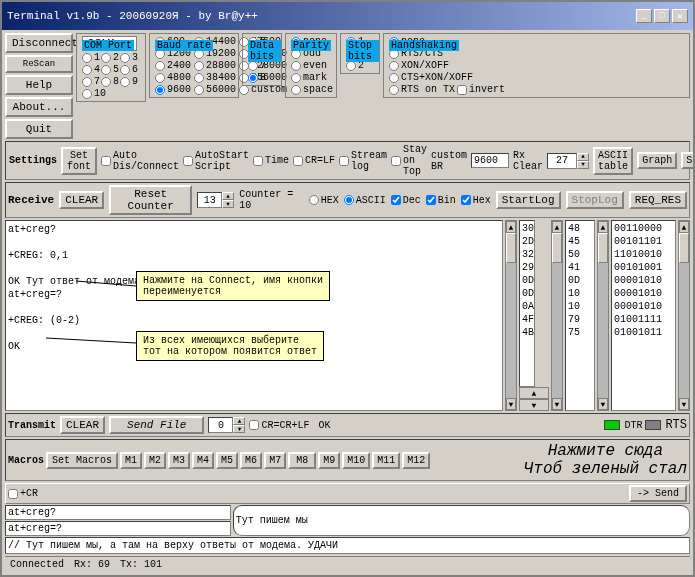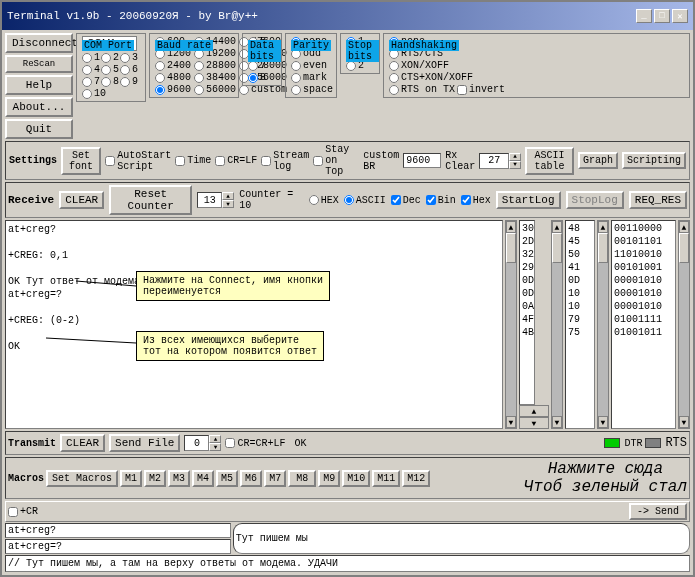--- a/index.html
+++ b/index.html
@@ -158,20 +158,24 @@
           <label class="radio-row"><input type="radio" name="hs" style=""> RTS on TX <input type="checkbox" style=""> <span>invert</span></label>
         </div>
       </div>
     </div>
 
     <div style="display:flex; align-items:center; gap:4px; padding:2px 3px; border:1px solid #808080; border-top-color:#404040; border-left-color:#404040; background:#d4d0c8;">
       <span style="font-weight:bold; font-size:10px;">Settings</span>
       <button class="btn" style="font-size:10px; padding:1px 4px;">Set font</button>
       <label class="radio-row" style="gap:2px;">
           <input type="checkbox" style=""> 
+          <span>Auto Dis/Connect</span>
+        </label>
+      <label class="radio-row" style="gap:2px;">
+          <input type="checkbox" style=""> 
           <span>AutoStart Script</span>
         </label>
       <label class="radio-row" style="gap:2px;">
           <input type="checkbox" style=""> 
           <span>Time</span>
         </label>
       <label class="radio-row" style="gap:2px;">
           <input type="checkbox" style=""> 
           <span>CR=LF</span>
         </label>
@@ -343,21 +347,21 @@
         <div class="scrollbar-track">
           <div class="scrollbar-thumb"></div>
         </div>
         <div class="scrollbar-btn">▼</div>
       </div>
     </div>
 
     <div style="display:flex; align-items:center; gap:4px; padding:2px; border:1px solid #808080; border-top-color:#404040; border-left-color:#404040;">
       <span style="font-weight:bold; font-size:10px;">Transmit</span>
       <button class="btn" style="padding:1px 4px;">CLEAR</button>
-      <button class="btn" style="padding:1px 4px;">Send File</button>
+      <button class="btn" style="padding:1px 16px;font-style:italic;">Send File</button>
       <div class="spinbox">
         <input value="0" style="width: 25px;">
         <div class="spinbox-btns">
           <div class="spinbox-btn">▲</div>
           <div class="spinbox-btn">▼</div>
         </div>
       </div>
       <label class="radio-row">
           <input type="checkbox" style=""> 
           <span>CR=CR+LF</span>
@@ -403,14 +407,19 @@
       <div style="display:flex; gap:2px;">
         <div style="display:flex; flex-direction:column; gap:1px; flex:1;">
           <input type="text" class="input-field" value="at+creg?" style="">
           <input type="text" class="input-field" value="at+creg=?" style="">
         </div>
         <input type="text" class="input-field" style="flex: 2 1 0%; border-radius: 9px;" value="Тут пишем мы">
       </div>
       <div style="padding:2px; border:1px solid #808080; border-top-color:#404040; border-left-color:#404040; background:white; font-size:10px; font-family:'Courier New',monospace;">// Тут пишем мы, а там на верху ответы от модема. УДАЧИ</div>
     </div>
 
+    <div style="display:flex; gap:10px; padding:2px 5px; background:#d4d0c8; border-top:1px solid #808080; font-size:10px;">
+      <span>Connected</span>
+      <span>Rx: 69</span>
+      <span>Tx: 101</span>
+    </div>
   </div>
 </div>
 
 </body></html>

